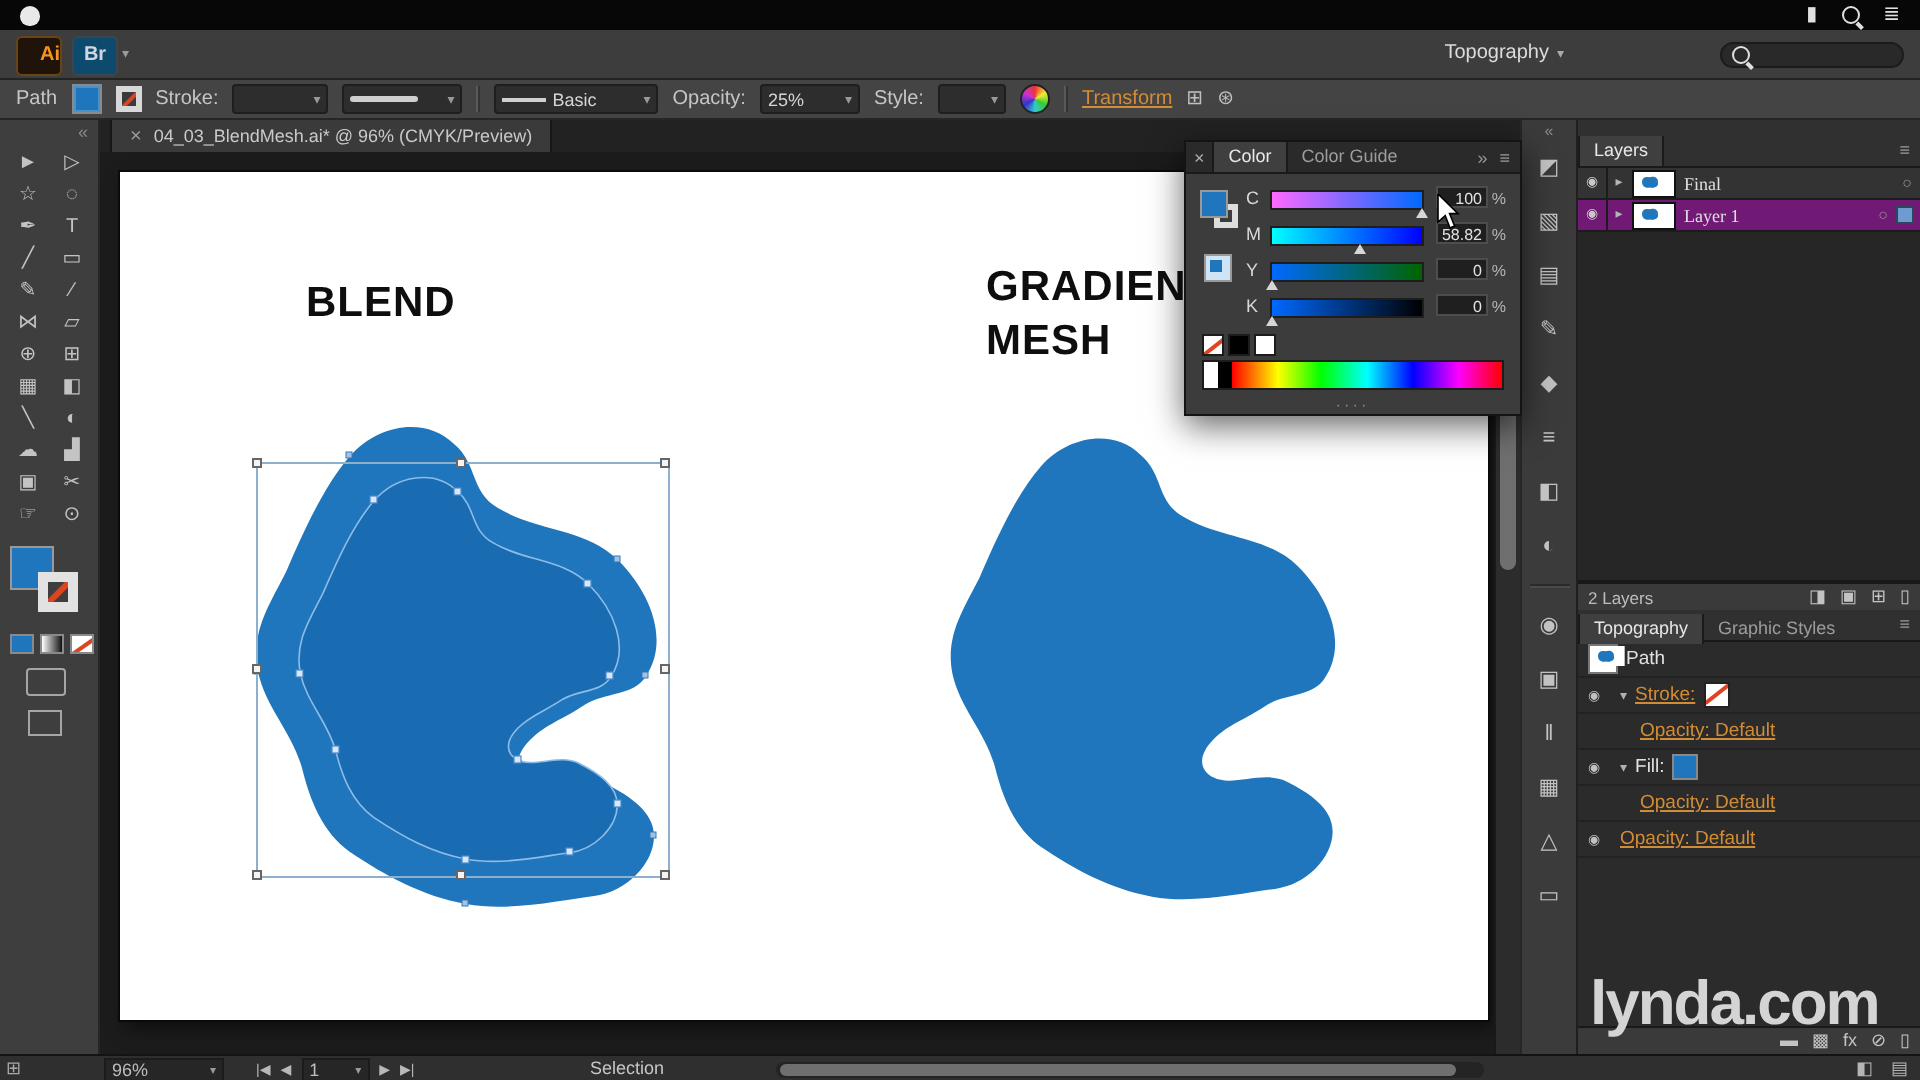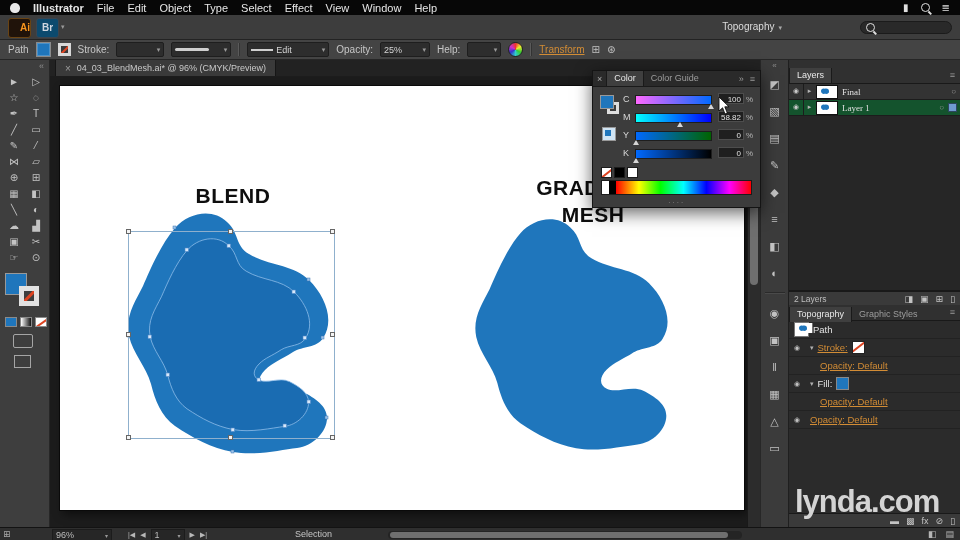--- a/index.html
+++ b/index.html
@@ -68,21 +68,21 @@
   #mini-grad{background:linear-gradient(to right,#fff,#111);}
   #mini-none{background:#fff;position:relative;overflow:hidden;}
   #mini-none::after{content:"";position:absolute;left:-2px;top:4px;width:16px;height:1.6px;background:#d42;transform:rotate(-35deg);}
   .tb-one{width:18px;height:12px;border:1px solid #a5a5a5;margin:7px 0 0 13px;border-radius:2px;}
   .tb-one2{width:15px;height:11px;border:1px solid #a5a5a5;margin:7px 0 0 14px;}
 
   
   #canvas-area{position:absolute;left:50px;top:76px;width:710px;height:451px;background:#1c1c1c;overflow:hidden;}
   #artboard{position:absolute;left:10px;top:10px;width:684px;height:424px;background:#ffffff;
             box-shadow:0 0 0 1px #0a0a0a,3px 4px 9px rgba(0,0,0,.55);}
-  .art-label{position:absolute;color:#0e0e0e;font-weight:bold;font-size:21px;letter-spacing:.5px;text-align:center;margin-top:44px;}
+  .art-label{position:absolute;color:#0e0e0e;font-weight:bold;font-size:21px;letter-spacing:.5px;text-align:left;}
   #blend-label{left:103px;top:64px;width:160px;}
   #mesh-label{left:443px;top:54px;width:200px;line-height:27px;}
   #vscroll{position:absolute;left:697px;top:0;width:13px;height:451px;background:#2c2c2c;border-left:1px solid #191919;}
   #vscroll .thumb{position:absolute;left:2px;top:4px;width:8px;height:205px;background:#6f6f6f;border-radius:4px;}
   
   #selbox{position:absolute;left:78px;top:155px;width:205px;height:206px;border:1px solid #8fb0cd;}
   .handle{position:absolute;width:5px;height:5px;background:#f4f4f4;border:1px solid #666;box-sizing:border-box;}
   .blob-outer{fill:var(--blue);}
   .blob-inner{fill:var(--blue-dark);stroke:#8ebce8;stroke-width:1;}
   .anchor{fill:#d8e8fa;stroke:#4f88c7;stroke-width:.6;}
@@ -130,21 +130,21 @@
   .dock-div{width:20px;height:1px;background:#2a2a2a;border-bottom:1px solid #4a4a4a;}
 
   
   #right-col{position:absolute;left:788px;top:60px;width:172px;height:467px;background:#303030;border-left:1px solid #1f1f1f;
              z-index:6;box-sizing:border-box;display:flex;flex-direction:column;}
   .panel-tabs{height:15px;display:flex;align-items:stretch;font-size:9px;position:relative;}
   .panel-tabs .ptab{line-height:15px;}
   .pmenu{position:absolute;right:5px;top:2px;color:#9a9a9a;font-size:9px;}
   #layers-body{height:206px;background:#262626;border:1px solid #191919;border-left:none;border-right:none;font-family:Liberation Serif, serif;}
   .lrow{height:15px;display:flex;align-items:center;border-bottom:1px solid #1c1c1c;background:#333333;}
-  .lrow.sel{background:#14532d;}
+  .lrow.sel{background:#701a75;}
   .lcell{width:15px;text-align:center;color:#c9c9c9;font-size:7px;border-right:1px solid #1c1c1c;line-height:15px;height:15px;box-sizing:border-box;}
   .lcell.exp{border-right:none;width:11px;color:#b5b5b5;font-size:7px;}
   .lthumb{width:20px;height:12px;background:#fff;display:inline-block;margin-left:1px;border:1px solid #111;}
   .lthumb svg{display:block;}
   .lname{color:#e0e0e0;font-size:9px;margin-left:4px;flex:1;}
   .ltarget{color:#9a9a9a;font-size:8px;margin-right:4px;}
   .lchip{width:7px;height:7px;background:#6f9bd1;margin-right:3px;border:1px solid #2d465f;}
   .panel-foot{height:14px;background:#3a3a3a;border-top:1px solid #191919;display:flex;align-items:center;font-size:8.5px;color:#bdbdbd;
               padding:0 5px;box-sizing:border-box;}
   .panel-foot .ficons{margin-left:auto;display:flex;gap:7px;color:#c3c3c3;font-size:9px;}
@@ -179,32 +179,20 @@
   
   #watermark{position:absolute;left:795px;top:484px;font-size:31px;font-weight:bold;color:#d4d4d4;letter-spacing:-1px;z-index:50;}
   #cursor{position:absolute;left:718px;top:97px;z-index:40;}
   .dd{display:inline-block;}
 </style>
 </head>
 <body>
 
 <div id="menubar">
   <span class="apple"></span>
-  <span id="menu-items" style="display:flex;gap:13px;">
-      <span class="menu-item app-name">Illustrator</span>
-      <span class="menu-item">File</span>
-      <span class="menu-item">Edit</span>
-      <span class="menu-item">Object</span>
-      <span class="menu-item">Type</span>
-      <span class="menu-item">Select</span>
-      <span class="menu-item">Effect</span>
-      <span class="menu-item">View</span>
-      <span class="menu-item">Window</span>
-      <span class="menu-item">Help</span>
-    </span>
   <span id="menu-status">
       <span class="m-ic">▮</span>
       <span class="mag-icon"></span>
       <span class="m-ic">≣</span>
     </span>
 </div>
 
 <div id="appbar">
   <div id="ai-logo">Ai</div>
   <div id="br-logo">Br</div>
@@ -225,29 +213,29 @@
   <span class="combo" style="width:40px;">
       <span class="dd">▾</span>
     </span>
   <span class="combo" style="width:52px;">
       <span class="stroke-profile"></span>
       <span class="dd">▾</span>
     </span>
   <span class="csep"></span>
   <span class="combo" style="width:74px;">
       <span class="stroke-line"></span>
-      <span>Edit</span>
+      <span>Basic</span>
       <span class="dd">▾</span>
     </span>
   <span>Opacity:</span>
   <span class="combo" style="width:42px;">
       <span>25%</span>
       <span class="dd">▾</span>
     </span>
-  <span>Help:</span>
+  <span>Style:</span>
   <span class="combo" style="width:26px;">
       <span class="dd">▾</span>
     </span>
   <span id="recolor"></span>
   <span class="csep"></span>
   <span id="transform-link">Transform</span>
   <span class="cbar-ic">⊞</span>
   <span class="cbar-ic">⊛</span>
 </div>
 

